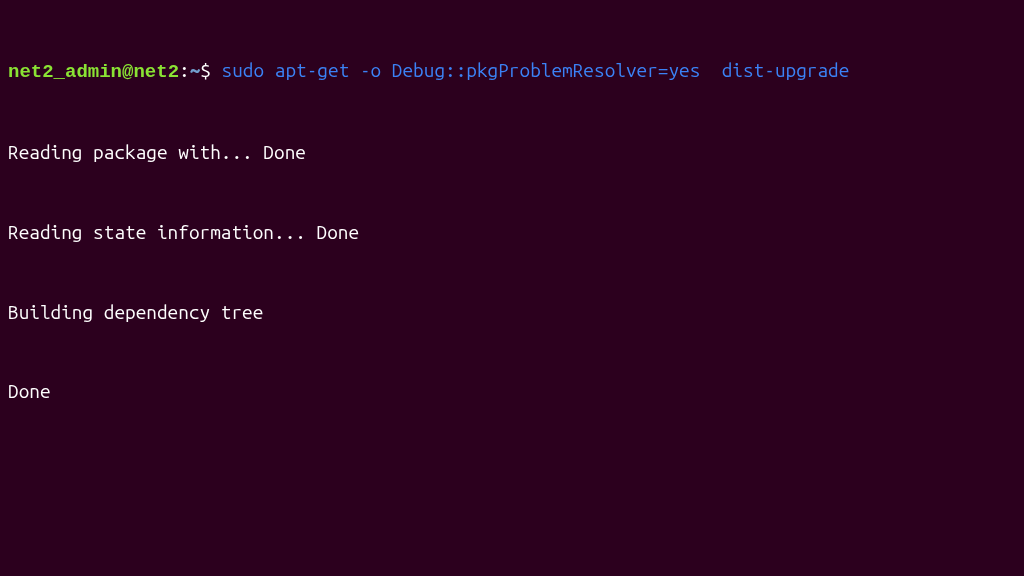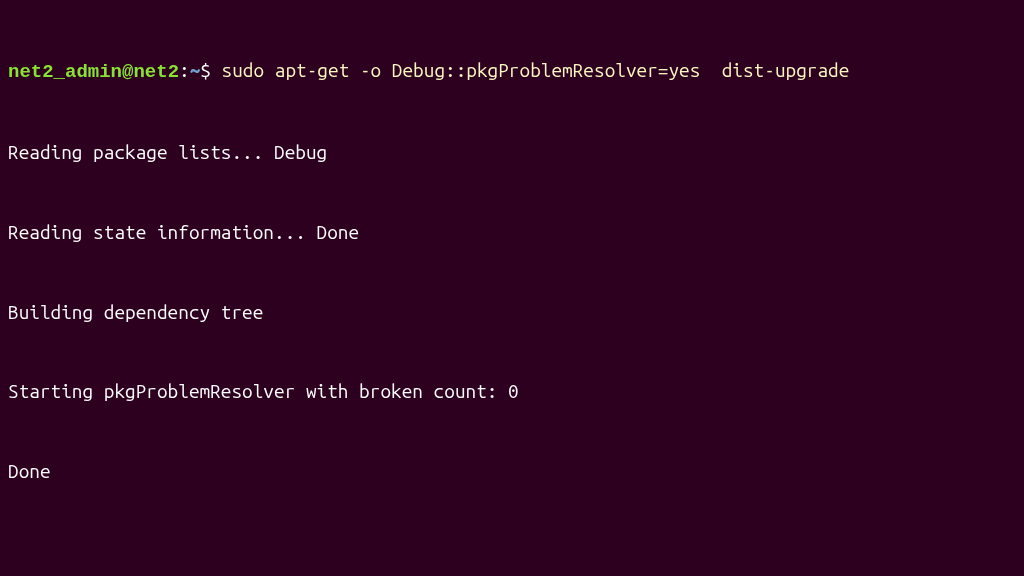--- a/index.html
+++ b/index.html
@@ -30,35 +30,34 @@
       color: #ffffff;
     }
     .prompt-path {
       color: #729fcf;
       font-weight: bold;
     }
     .prompt-dollar {
       color: #ffffff;
     }
     .command {
-      color: #fef9c3;
+      color: #3b82f6;
     }
     .line {
       display: block;
     }
   </style>
 </head>
 <body>
 
 <div class="terminal">
   <span class="line"><span class="prompt-user">net2_admin@net2</span><span class="prompt-colon">:</span><span class="prompt-path">~</span><span class="prompt-dollar">$ </span><span class="command">sudo apt-get -o Debug::pkgProblemResolver=yes  dist-upgrade</span></span>
-  <span class="line">Reading package lists... Debug</span>
+  <span class="line">Reading package with... Done</span>
   <span class="line">Reading state information... Done</span>
   <span class="line">Building dependency tree</span>
-  <span class="line">Starting pkgProblemResolver with broken count: 0</span>
   <span class="line">Done</span>
   
   
   
   
   
   
   
   
   

